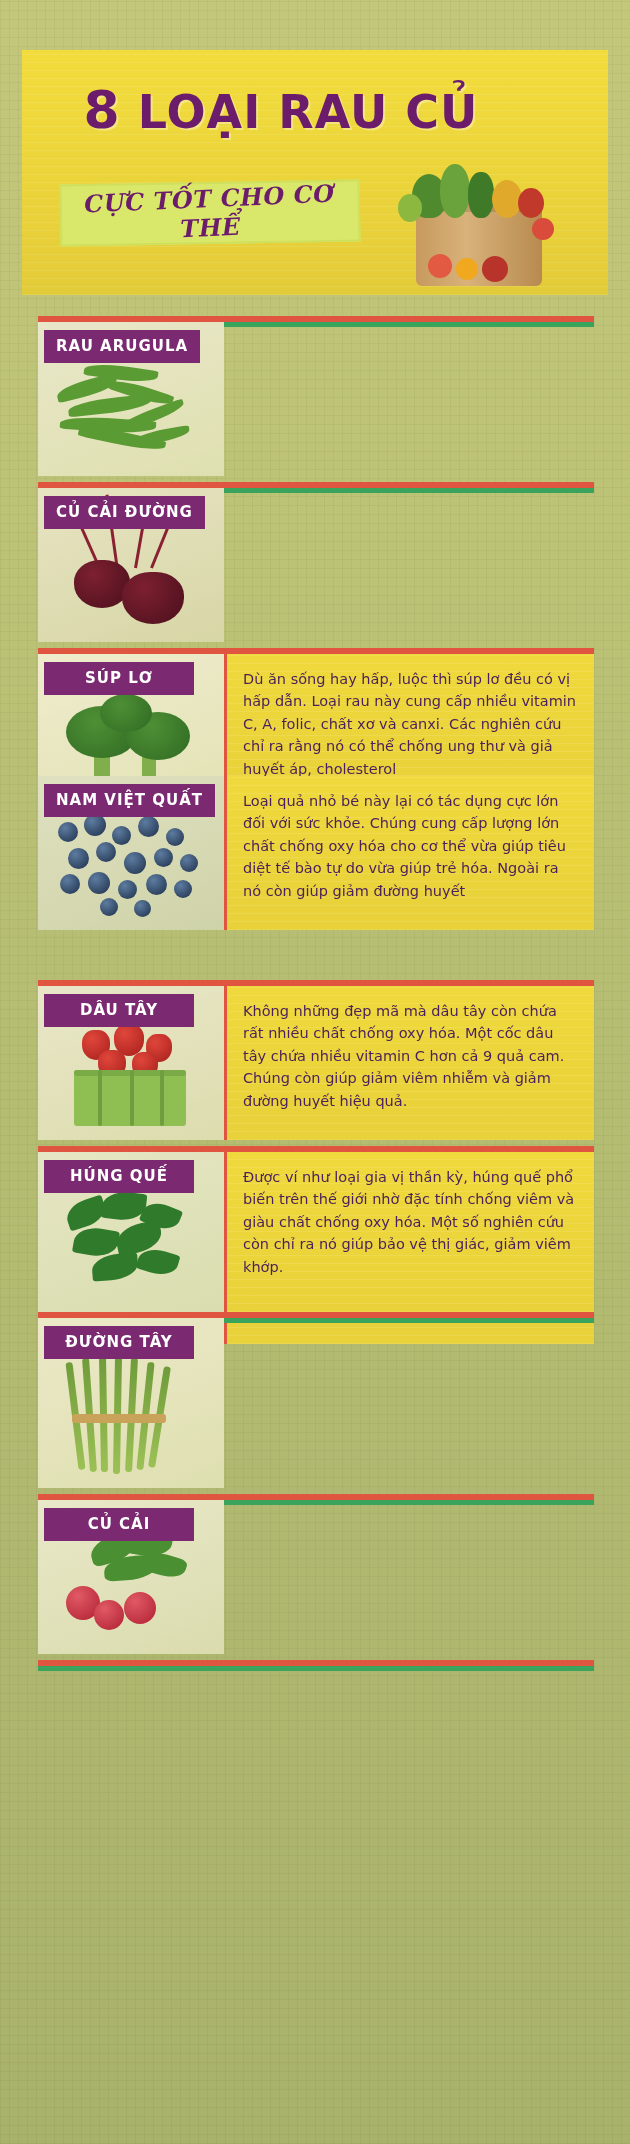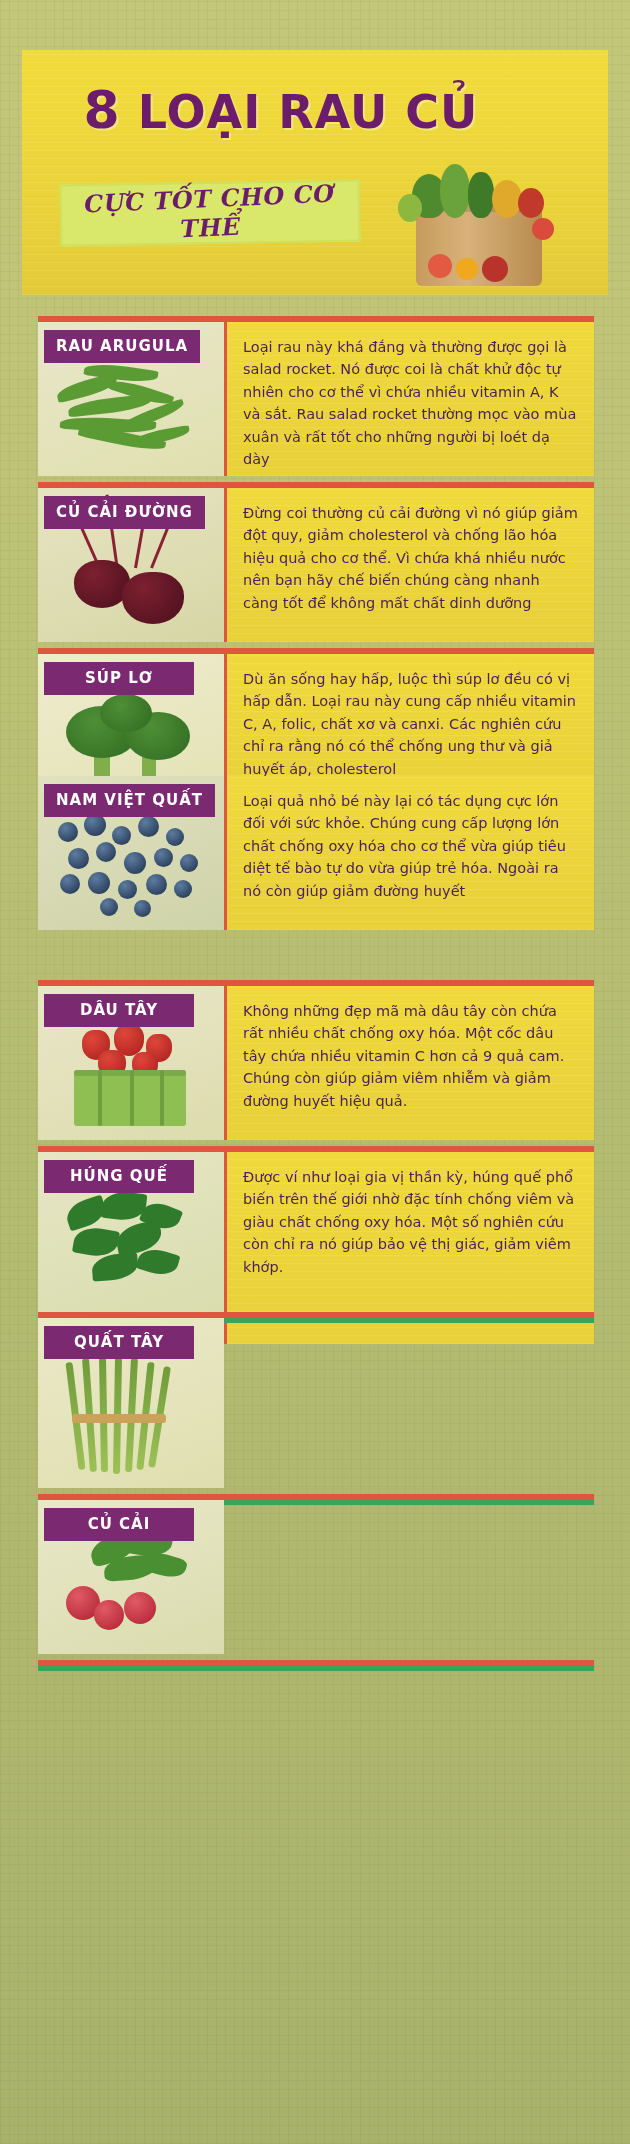--- a/index.html
+++ b/index.html
@@ -228,44 +228,38 @@
         <div class="leaf" style="left:46px; top:44px; width:74px; height:14px; transform:rotate(8deg);"></div>
         <div class="leaf" style="left:30px; top:76px; width:84px; height:15px; transform:rotate(-6deg);"></div>
         <div class="leaf" style="left:70px; top:64px; width:66px; height:13px; transform:rotate(18deg);"></div>
         <div class="leaf" style="left:22px; top:96px; width:96px; height:14px; transform:rotate(4deg);"></div>
         <div class="leaf" style="left:78px; top:88px; width:70px; height:12px; transform:rotate(-20deg);"></div>
         <div class="leaf" style="left:40px; top:110px; width:88px; height:13px; transform:rotate(12deg);"></div>
         <div class="leaf" style="left:94px; top:108px; width:58px; height:12px; transform:rotate(-10deg);"></div>
       </div>
     </div>
     <div class="label">RAU ARUGULA</div>
-    <div class="body">
-      <p>Loại rau này khá đắng và thường được gọi là salad rocket. Nó được coi là chất khử độc tự nhiên cho cơ thể vì chứa nhiều vitamin A, K và sắt. Rau salad rocket thường mọc vào mùa xuân và rất tốt cho những người bị loét dạ dày</p>
-    </div>
   </div>
 
   <div class="sep" style="top:482px">
       <div class="green"></div>
     </div>
   <div class="item" style="top:488px; height:154px">
     <div class="photo">
       <div class="pic beet">
         <div class="bg"></div>
         <div class="stem" style="left:60px; top:10px; height:70px; transform:rotate(-24deg);"></div>
         <div class="stem" style="left:78px; top:6px;  height:76px; transform:rotate(-8deg);"></div>
         <div class="stem" style="left:96px; top:12px; height:68px; transform:rotate(10deg);"></div>
         <div class="stem" style="left:112px; top:18px; height:62px; transform:rotate(22deg);"></div>
         <div class="bulb" style="left:36px; top:72px; width:56px; height:48px;"></div>
         <div class="bulb" style="left:84px; top:84px; width:62px; height:52px;"></div>
       </div>
     </div>
     <div class="label">CỦ CẢI ĐƯỜNG</div>
-    <div class="body">
-      <p>Đừng coi thường củ cải đường vì nó giúp giảm đột quy, giảm cholesterol và chống lão hóa hiệu quả cho cơ thể. Vì chứa khá nhiều nước nên bạn hãy chế biến chúng càng nhanh càng tốt để không mất chất dinh dưỡng</p>
-    </div>
   </div>
 
   <div class="sep" style="top:648px">
       <div class="green"></div>
     </div>
   <div class="item" style="top:654px; height:154px">
     <div class="photo">
       <div class="pic broc">
         <div class="bg"></div>
         <div class="trunk" style="left:56px; top:92px; width:16px; height:46px;"></div>
@@ -370,21 +364,21 @@
         <div class="spear" style="left:34px; top:44px; height:108px; transform:rotate(-7deg);"></div>
         <div class="spear" style="left:48px; top:40px; height:114px; transform:rotate(-4deg);"></div>
         <div class="spear" style="left:62px; top:38px; height:116px; transform:rotate(-1deg);"></div>
         <div class="spear" style="left:76px; top:38px; height:118px; transform:rotate(1deg);"></div>
         <div class="spear" style="left:90px; top:40px; height:114px; transform:rotate(3deg);"></div>
         <div class="spear" style="left:104px; top:44px; height:108px; transform:rotate(6deg);"></div>
         <div class="spear" style="left:118px; top:48px; height:102px; transform:rotate(9deg);"></div>
         <div class="tie" style="left:34px; top:96px; width:94px; height:9px; border-radius:3px;"></div>
       </div>
     </div>
-    <div class="label">QUẤT TÂY</div>
+    <div class="label">ĐƯỜNG TÂY</div>
   </div>
 
   <div class="sep" style="top:1494px">
       <div class="green"></div>
     </div>
   <div class="item" style="top:1500px; height:154px">
     <div class="photo">
       <div class="pic rad">
         <div class="bg"></div>
         <div class="rleaf" style="left:52px; top:36px; width:46px; height:26px; transform:rotate(-16deg);"></div>

